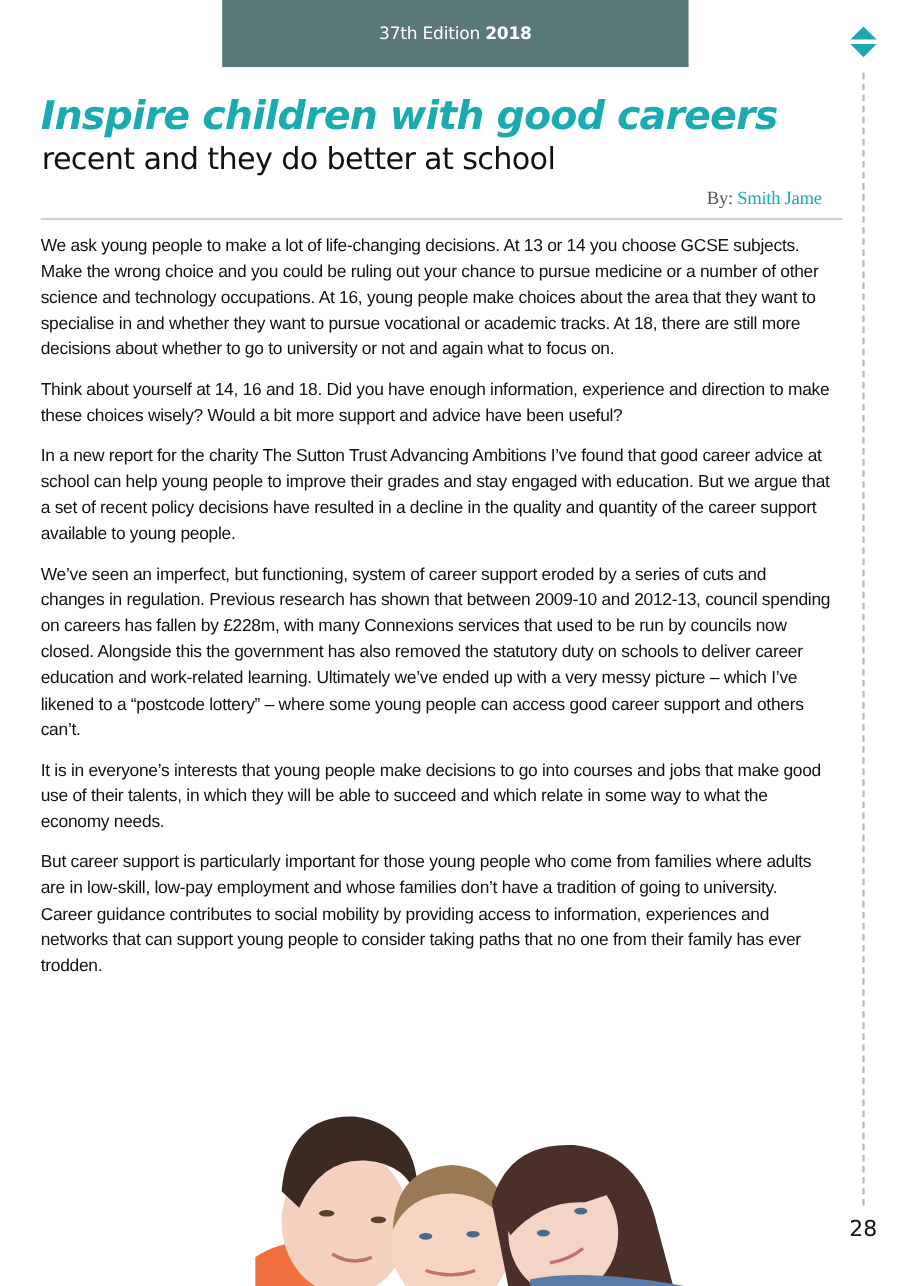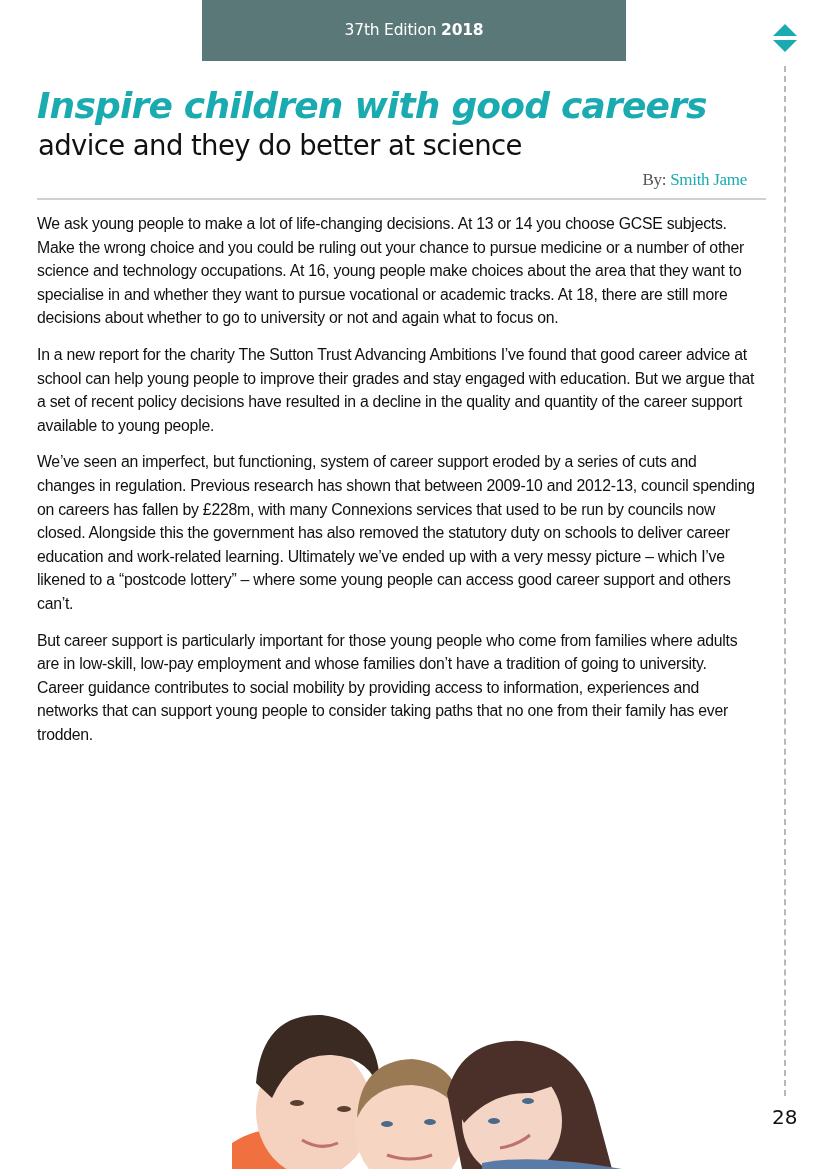--- a/index.html
+++ b/index.html
@@ -48,28 +48,30 @@
 
 <div class="nav-icon">
   <svg width="26" height="30" viewBox="0 0 26 30">
     <polygon points="13,0 25,12 1,12" fill="#1aabb1"></polygon>
     <polygon points="1,16 25,16 13,28" fill="#1aabb1"></polygon>
   </svg>
 </div>
 <div class="dash-line"></div>
 
 <div class="title">Inspire children with good careers</div>
-<div class="subtitle">advice and they do better at science</div>
+<div class="subtitle">recent and they do better at school</div>
 <div class="byline"><span>By:</span> <span class="author">Smith Jame</span></div>
 <div class="rule"></div>
 
 <div class="body-text">
   <p>We ask young people to make a lot of life-changing decisions. At 13 or 14 you choose GCSE subjects. Make the wrong choice and you could be ruling out your chance to pursue medicine or a number of other science and technology occupations. At 16, young people make choices about the area that they want to specialise in and whether they want to pursue vocational or academic tracks. At 18, there are still more decisions about whether to go to university or not and again what to focus on.</p>
+  <p>Think about yourself at 14, 16 and 18. Did you have enough information, experience and direction to make these choices wisely? Would a bit more support and advice have been useful?</p>
   <p>In a new report for the charity The Sutton Trust Advancing Ambitions I’ve found that good career advice at school can help young people to improve their grades and stay engaged with education. But we argue that a set of recent policy decisions have resulted in a decline in the quality and quantity of the career support available to young people.</p>
   <p>We’ve seen an imperfect, but functioning, system of career support eroded by a series of cuts and changes in regulation. Previous research has shown that between 2009-10 and 2012-13, council spending on careers has fallen by £228m, with many Connexions services that used to be run by councils now closed. Alongside this the government has also removed the statutory duty on schools to deliver career education and work-related learning. Ultimately we’ve ended up with a very messy picture – which I’ve likened to a “postcode lottery” – where some young people can access good career support and others can’t.</p>
+  <p>It is in everyone’s interests that young people make decisions to go into courses and jobs that make good use of their talents, in which they will be able to succeed and which relate in some way to what the economy needs.</p>
   <p>But career support is particularly important for those young people who come from families where adults are in low-skill, low-pay employment and whose families don’t have a tradition of going to university. Career guidance contributes to social mobility by providing access to information, experiences and networks that can support young people to consider taking paths that no one from their family has ever trodden.</p>
 </div>
 
 <div class="photo" title="Three smiling children">
   <svg width="400" height="166" viewBox="0 0 400 166">
 
     <path d="M0,140 Q30,120 70,128 L110,166 L0,166 Z" fill="#f07040"></path>
 
     <ellipse cx="82" cy="108" rx="58" ry="66" fill="#f4d2bf"></ellipse>
     <path d="M24,80 Q30,10 90,12 Q150,20 148,90 Q140,55 100,52 Q60,50 40,95 Z" fill="#3a2a22"></path>

